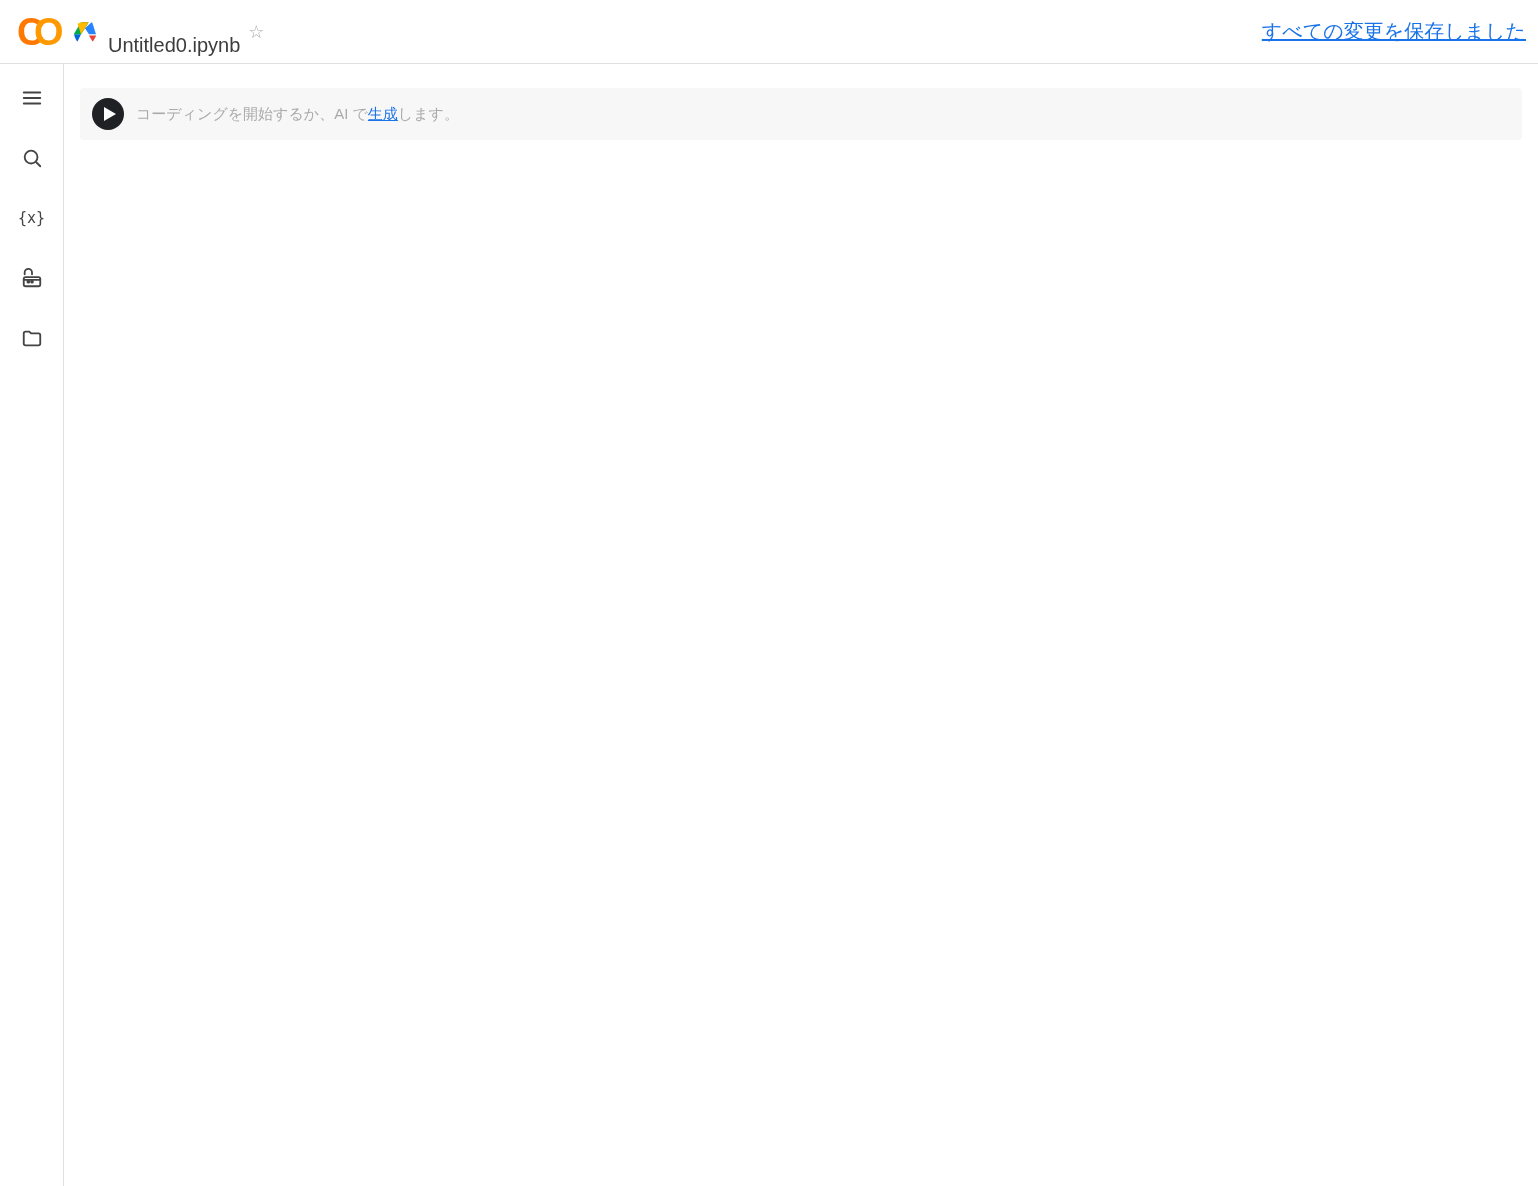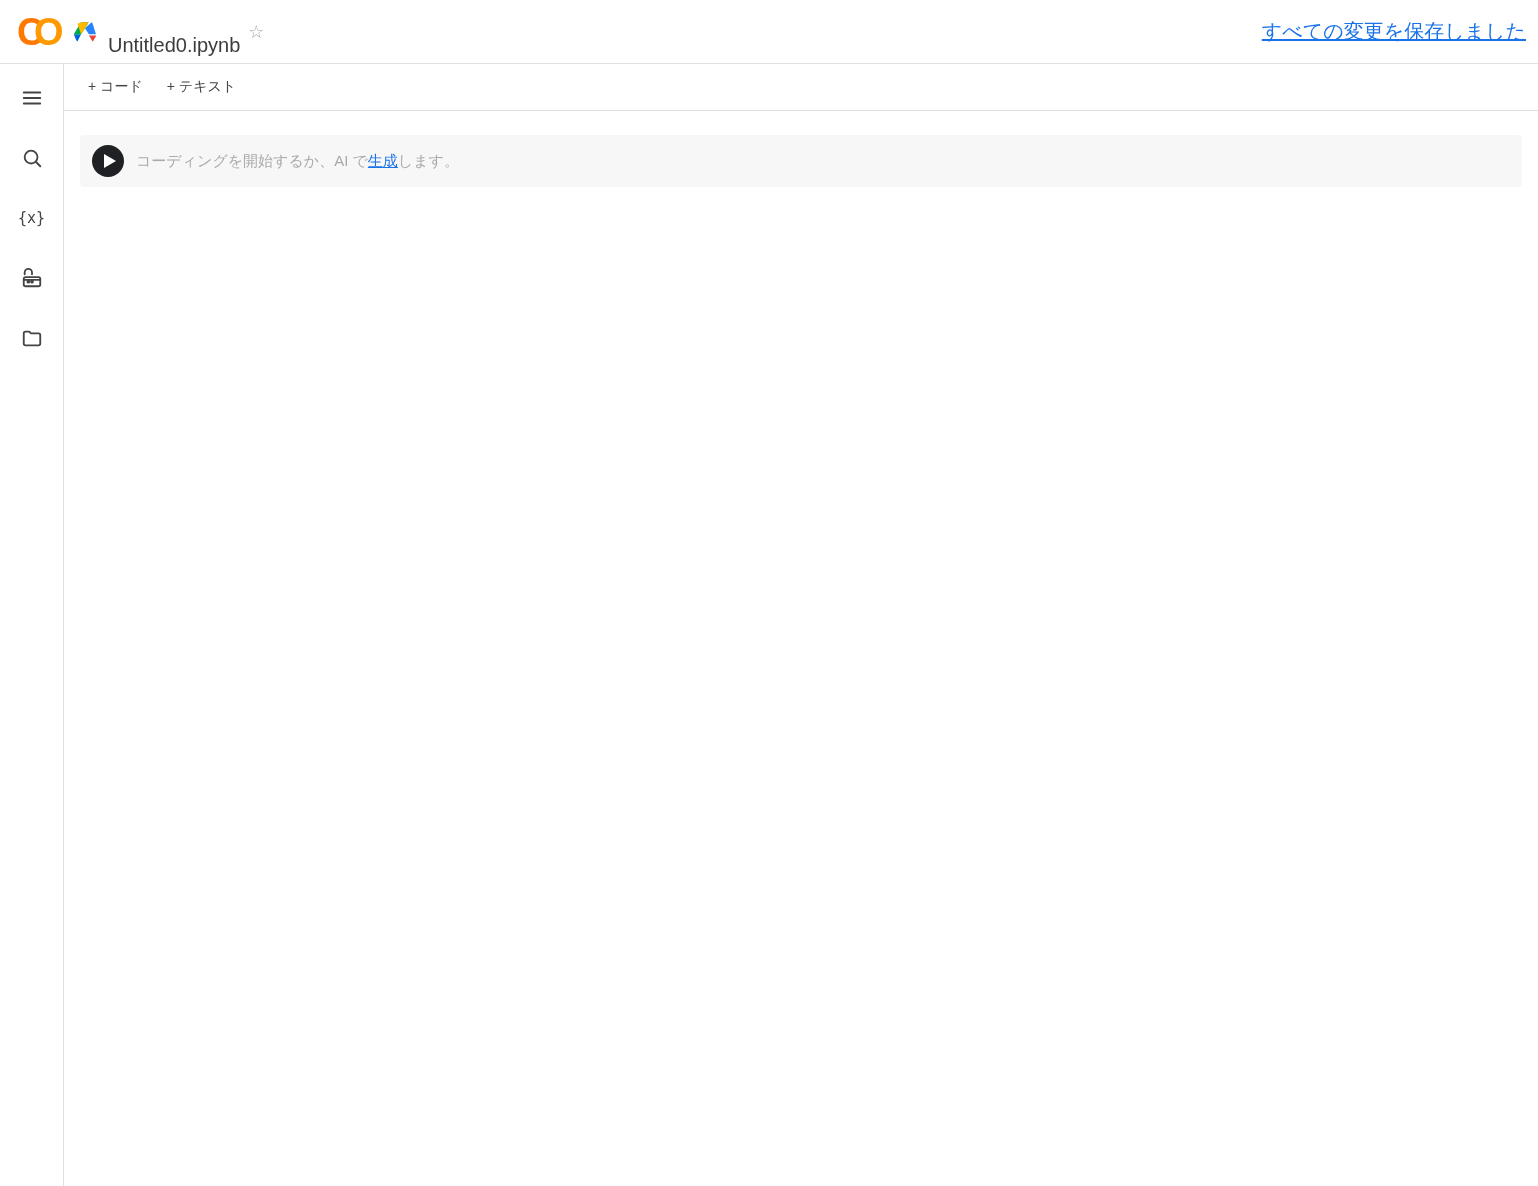--- a/index.html
+++ b/index.html
@@ -239,28 +239,20 @@
     </div>
     <div class="sidebar-icon">
       <svg width="22" height="22" viewBox="0 0 24 24" fill="none" stroke="#444" stroke-width="2" stroke-linecap="round" stroke-linejoin="round">
         <path d="M3 7a2 2 0 0 1 2-2h4l2 2h8a2 2 0 0 1 2 2v9a2 2 0 0 1-2 2H5a2 2 0 0 1-2-2z"></path>
       </svg>
     </div>
   </aside>
 
   <div class="content-area">
 
-    <div class="toolbar">
-      <button class="toolbar-btn">
-        <span>+ コード</span>
-      </button>
-      <button class="toolbar-btn">
-        <span>+ テキスト</span>
-      </button>
-    </div>
 
     <div class="notebook-area">
 
       <div class="cell-wrapper">
         <button class="run-btn"></button>
         <span class="cell-placeholder">コーディングを開始するか、AI で<span class="ai-link">生成</span>します。</span>
       </div>
     </div>
 
   </div>

